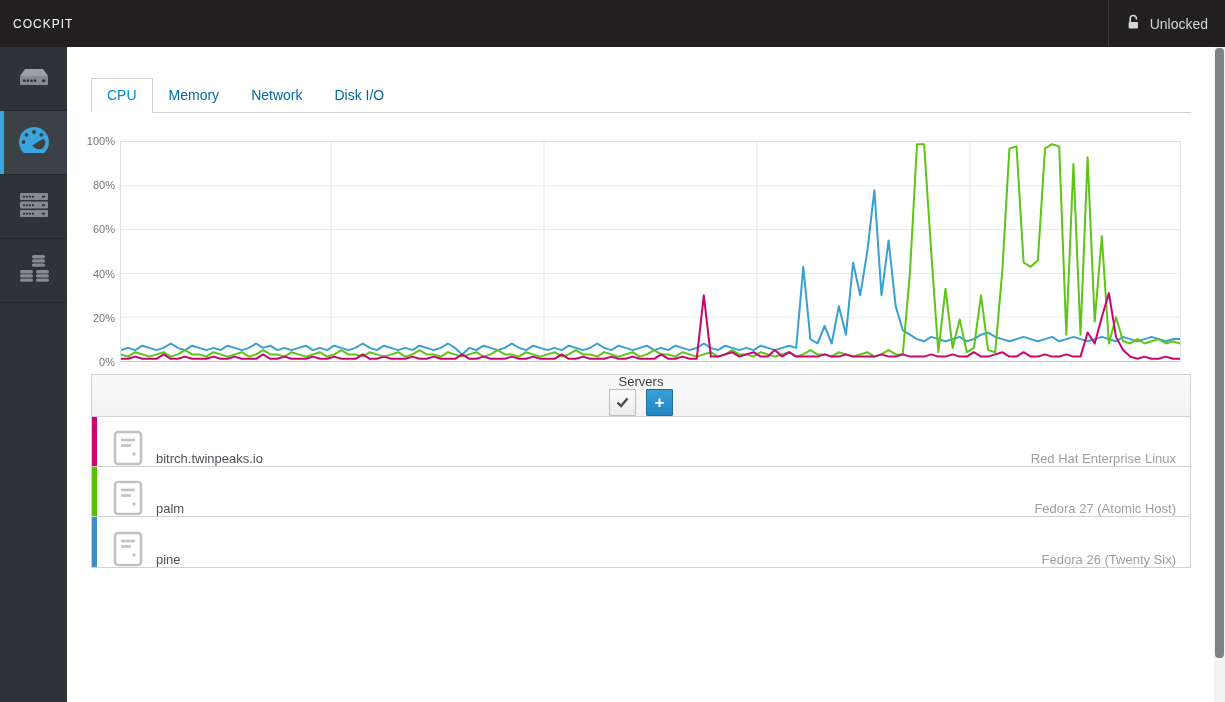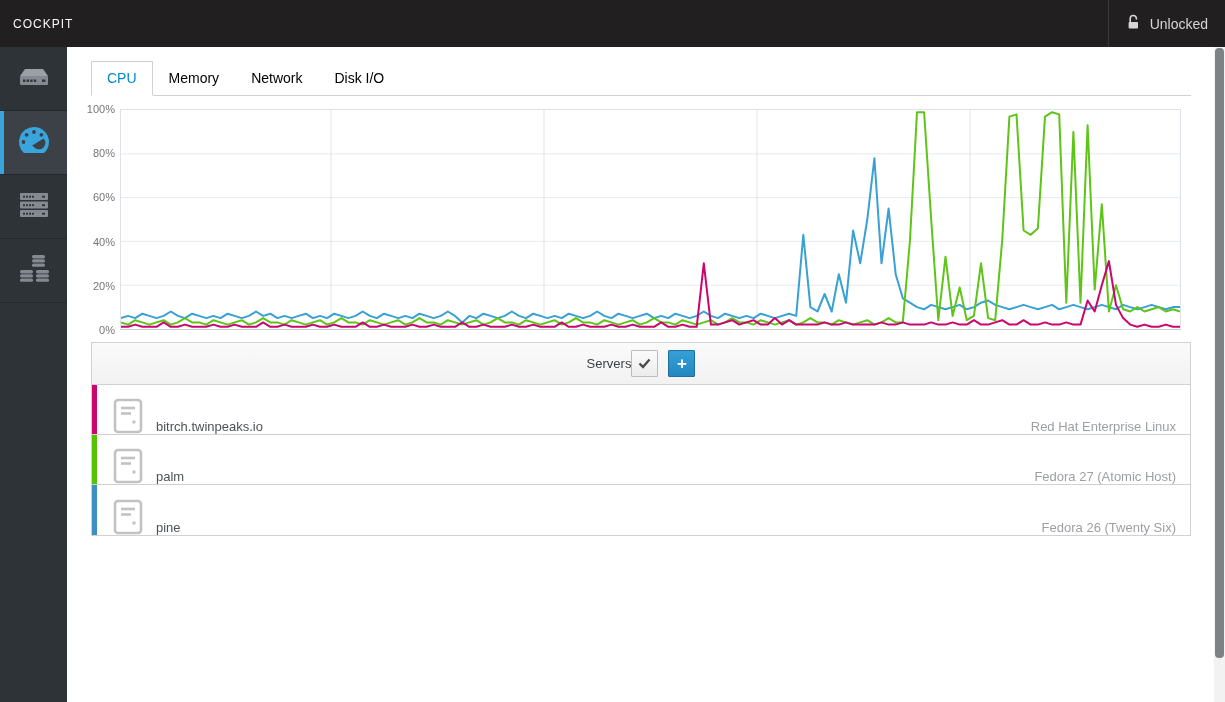--- a/index.html
+++ b/index.html
@@ -13,39 +13,39 @@
   .nav-group { display:flex; align-items:center; gap:9px; padding:10px 17px; border-left:1px solid #3a3839; color:#d6d6d6; font-size:14px; cursor:pointer; }
   .caret { width:9px; height:6px; margin-left:2px; }
 
   
   .sidebar { position:absolute; left:0; top:47px; width:67px; bottom:0; background:#2e3338; z-index:20; }
   .side-item { height:64px; display:flex; align-items:center; justify-content:center; border-bottom:1px solid #24282c; position:relative; cursor:pointer; }
   .side-item.active { background:#3b4147; }
   .side-item.active::before { content:""; position:absolute; left:0; top:0; bottom:0; width:4px; background:#39a5dc; }
 
   
-  .content { position:absolute; left:67px; top:39px; width:1147px; bottom:0; background:#fff; padding:21px 23px 0 24px; overflow:hidden; }
+  .content { position:absolute; left:67px; top:56px; width:1147px; bottom:0; background:#fff; padding:21px 23px 0 24px; overflow:hidden; }
 
   
   .tabbar { display:flex; border-bottom:1px solid #d1d1d1; }
-  .tab { padding:8px 15px 9px; font-size:14px; color:#000000; cursor:pointer; position:relative; top:1px; border:1px solid transparent; }
+  .tab { padding:8px 15px 9px; font-size:14px; color:#0369a1; cursor:pointer; position:relative; top:1px; border:1px solid transparent; }
   .tab.active { background:#fff; border-color:#d1d1d1; border-bottom-color:#fff; color:#0088ce; }
 
   
-  .chart-wrap { margin-top:13px; display:flex; }
+  .chart-wrap { margin-top:28px; display:flex; }
   .ylabels { width:29px; position:relative; flex:none; }
   .ylabels span { position:absolute; right:5px; transform:translateY(-50%); font-size:11px; color:#767676; }
   .plot { position:relative; width:1061px; height:221px; border:1px solid #dde2e8; border-bottom-color:#c9ced3; flex:none; }
   .plot svg { display:block; }
   .xlabels { position:relative; height:22px; margin-left:29px; width:1061px; }
   .xlabels span { position:absolute; top:5px; transform:translateX(-50%); font-size:12px; color:#5a5a5a; }
 
   
   .panel { margin-top:12px; width:1100px; border:1px solid #d1d1d1; }
-  .panel-header { height:42px; background:linear-gradient(#fafafa,#f2f2f2); border-bottom:1px solid #d1d1d1; display:flex; align-items:center; justify-content:center; padding:0 14px; }
+  .panel-header { height:42px; background:linear-gradient(#fafafa,#f2f2f2); border-bottom:1px solid #d1d1d1; display:flex; align-items:center; justify-content:flex-end; padding:0 14px;flex-direction:column; }
   .panel-title { font-size:13px; color:#3c3f42; }
   .header-btns { display:flex; gap:10px; }
   .btn { width:27px; height:27px; display:flex; align-items:center; justify-content:center; cursor:pointer; border-radius:1px; }
   .btn-check { background:linear-gradient(#fbfbfb,#ececec); border:1px solid #bcbcbc; }
   .btn-add { background:linear-gradient(#35a0d6,#2387c2); border:1px solid #1f6f9f; color:#fff; font-size:17px; font-weight:bold; line-height:1; }
   .srv-row { height:50px; background:#fff; border-bottom:1px solid #d1d1d1; position:relative; display:flex; align-items:flex-end; cursor:pointer; }
   .srv-row:last-child { border-bottom:none; }
   .stripe { position:absolute; left:0; top:0; bottom:0; width:5px; }
   .srv-icon { margin-left:21px; flex:none; display:flex; }
   .srv-name { margin-left:13px; font-size:13px; color:#4d5258; }

